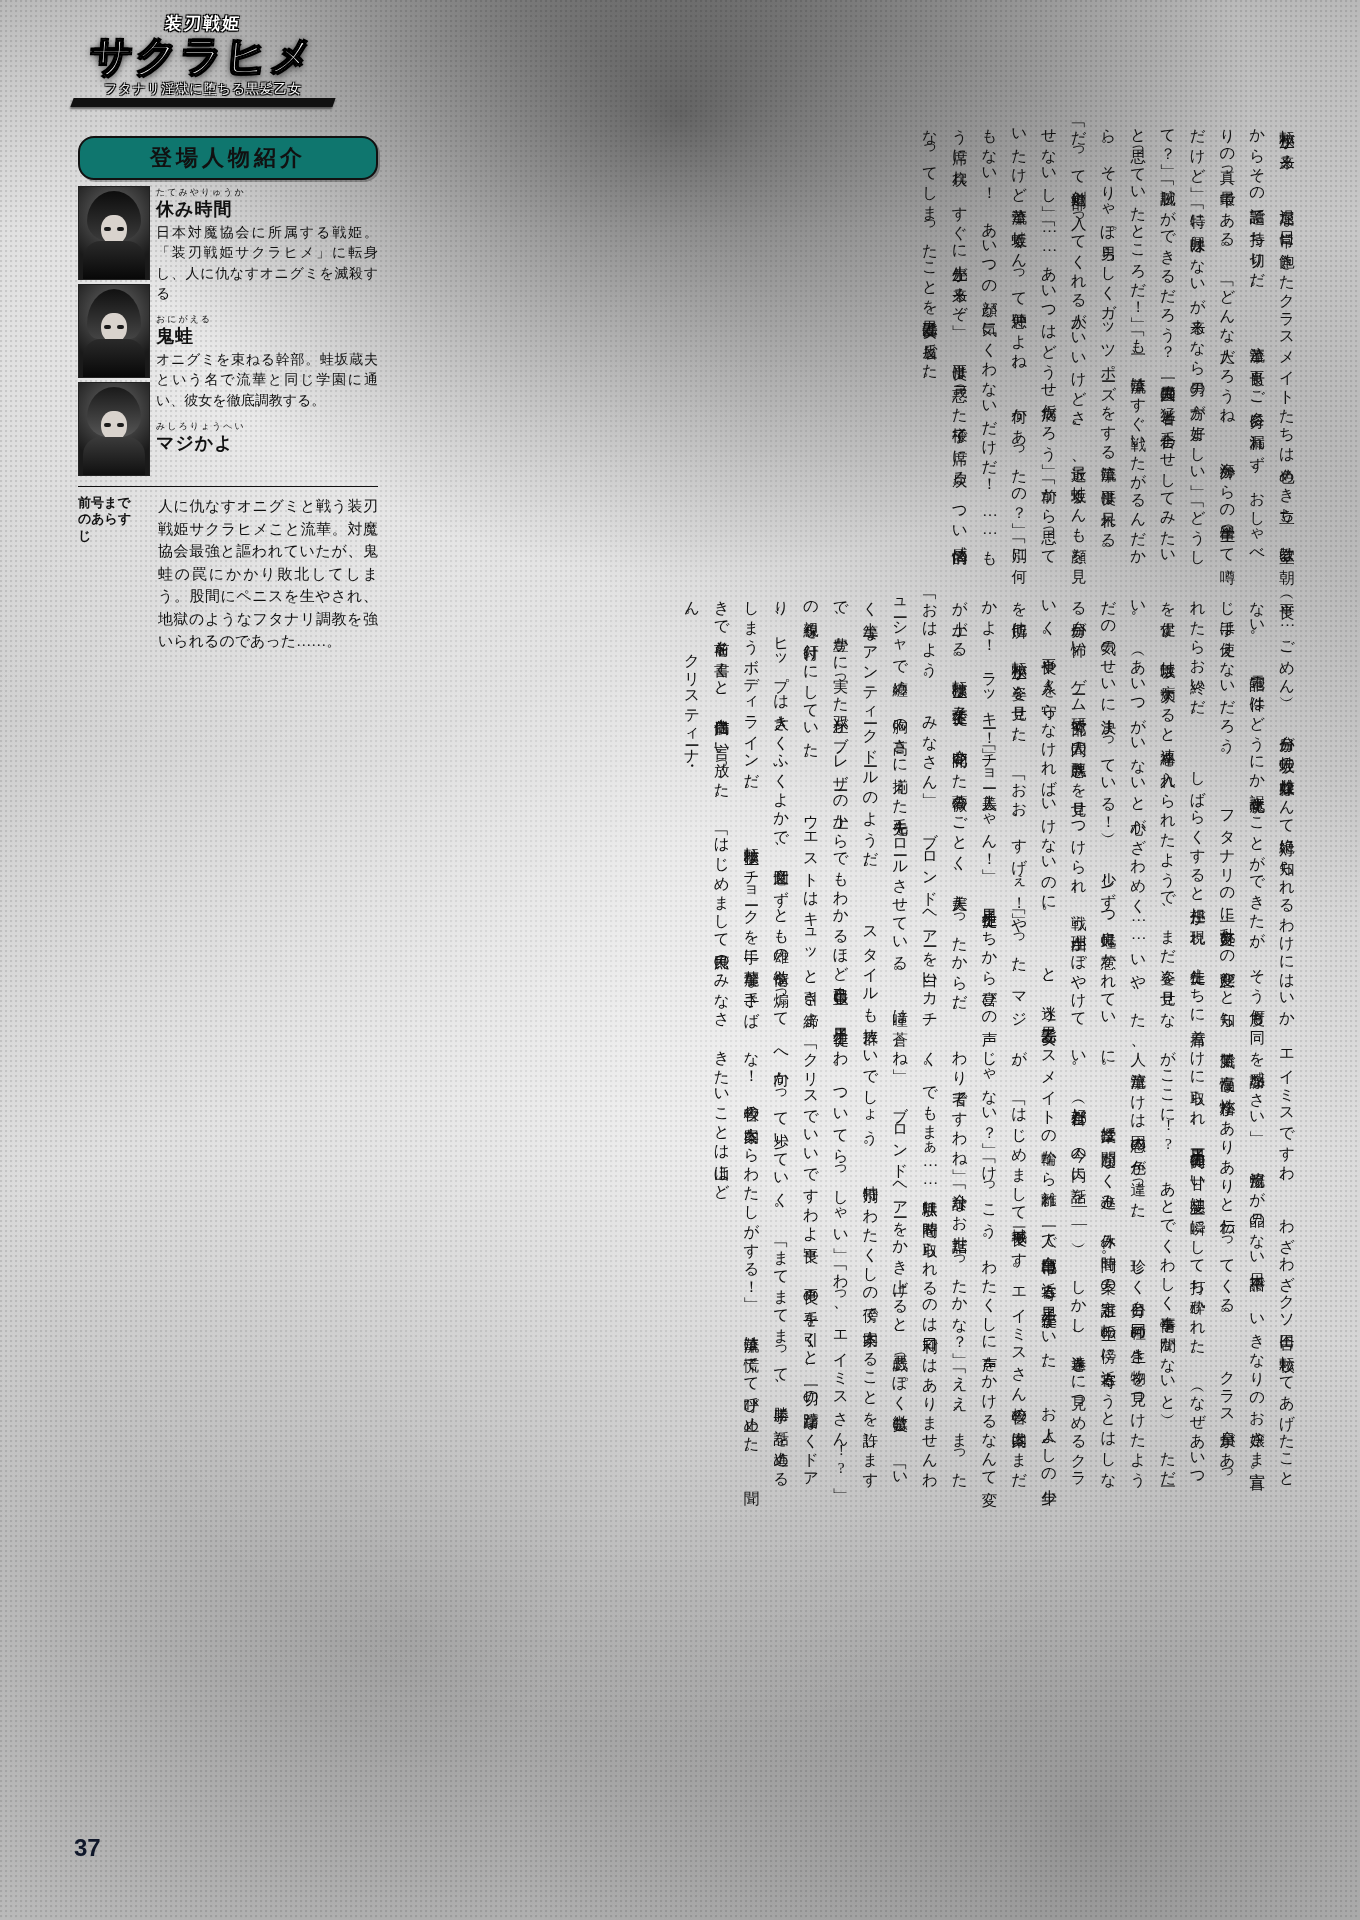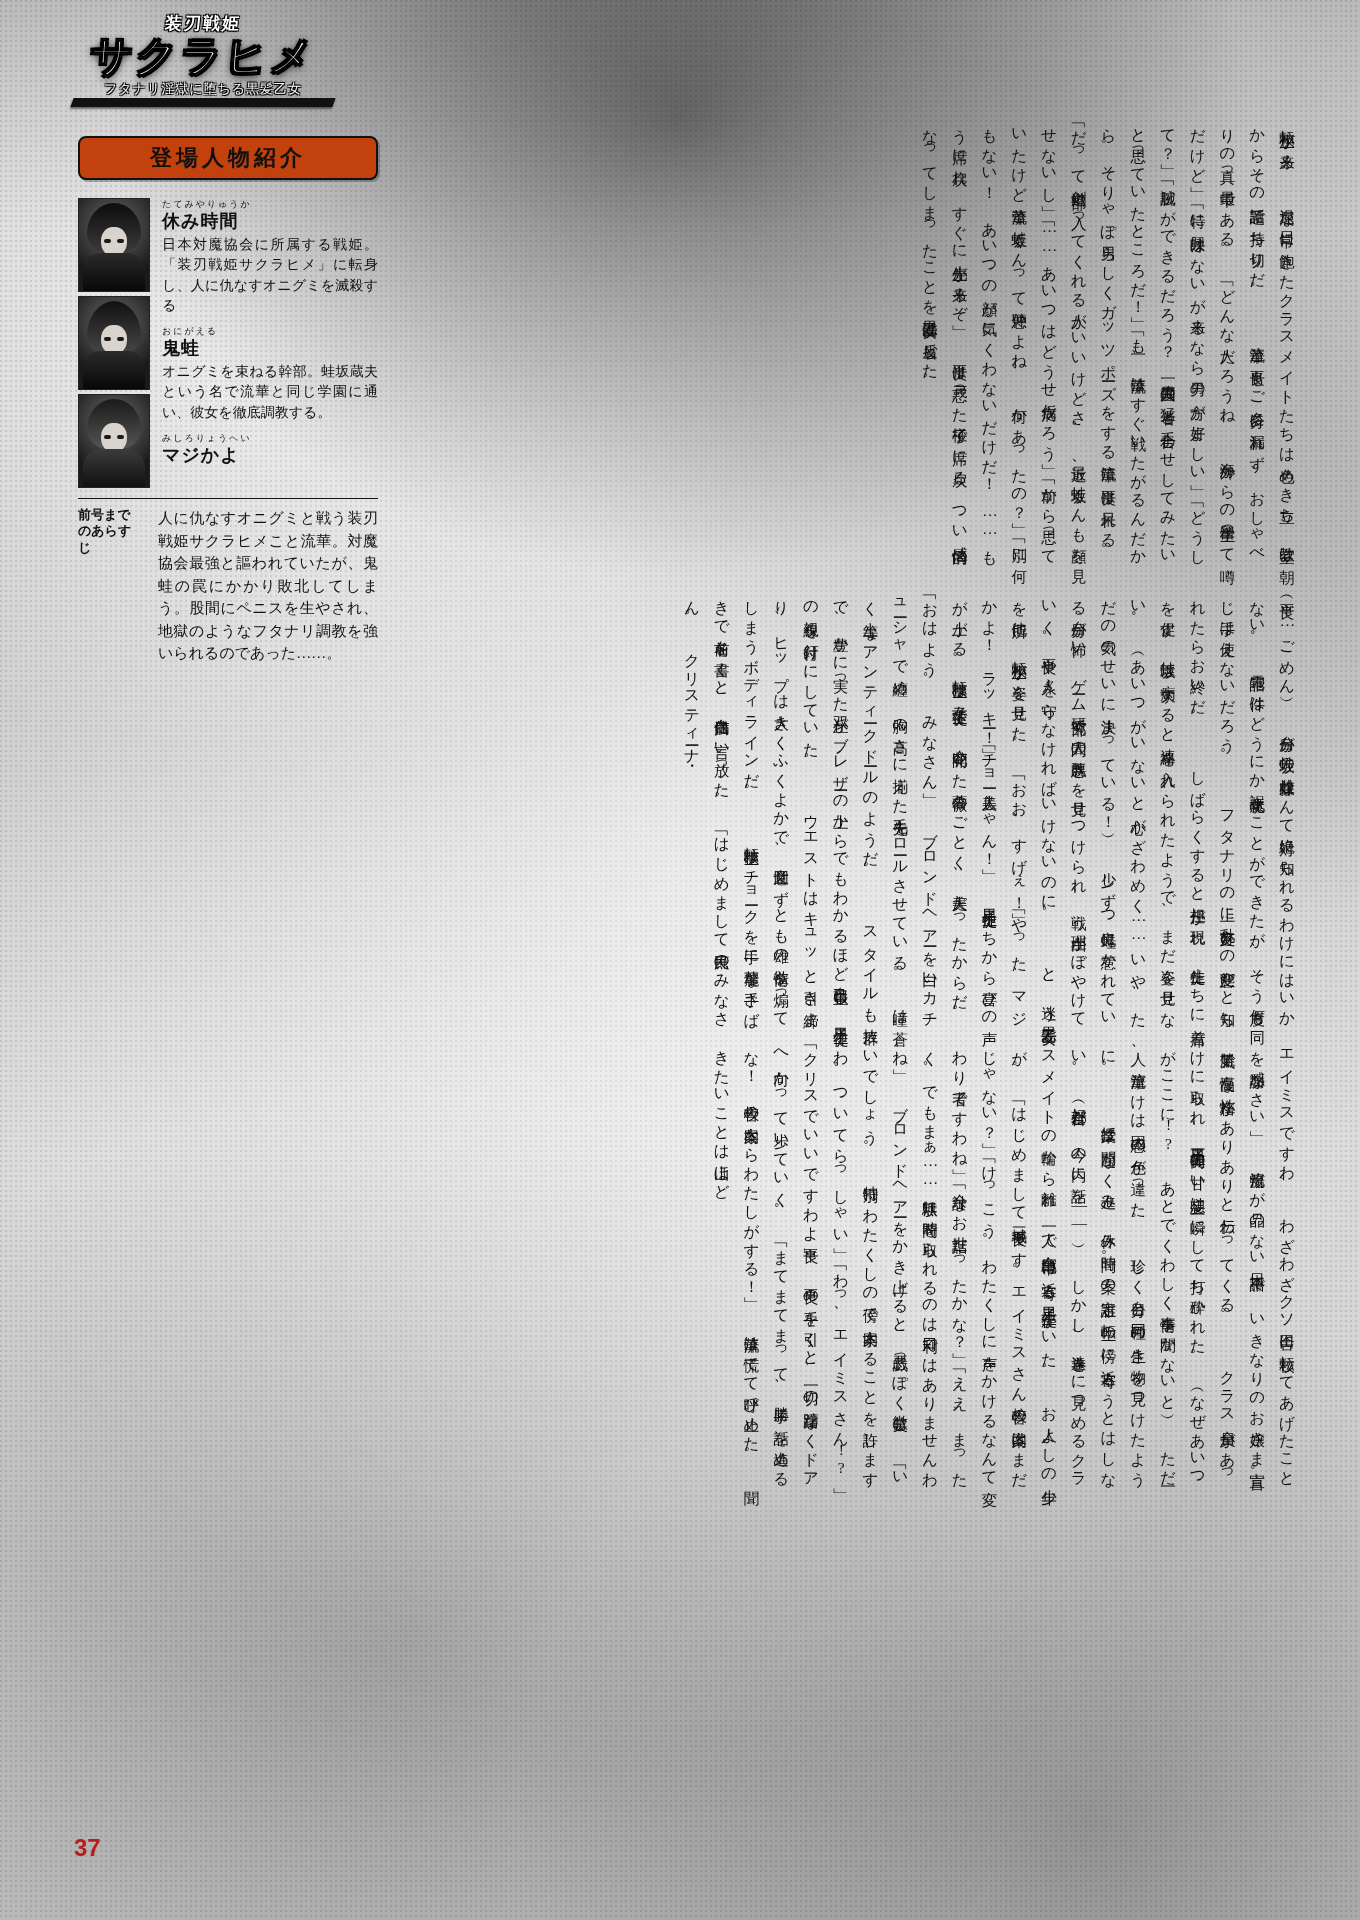--- a/index.html
+++ b/index.html
@@ -64,28 +64,28 @@
     position:absolute;left:-6px;top:86px;width:262px;height:9px;
     background:#111;transform:skewX(-20deg);
     box-shadow:0 2px 2px rgba(0,0,0,.5);
   }
 
   
   .charbox{
     position:absolute;left:78px;top:136px;width:300px;
   }
   .charbox-title{
-    border:2px solid #111;border-radius:8px;
-    background:#c2410c;
+    border:2px solid #111;border-radius:16px;
+    background:#0f766e;
     height:40px;line-height:40px;text-align:center;
     font-size:22px;font-weight:bold;letter-spacing:4px;
     box-shadow:2px 2px 0 rgba(0,0,0,.25);
   }
   .char-entries{
-    margin-top:18px;display:flex;gap:12px;
+    margin-top:6px;display:flex;gap:6px;
   }
   .portrait-col{width:72px;flex:0 0 72px;}
   .portrait{
     width:70px;height:92px;margin-bottom:4px;
     border:1px solid #222;
     background:
       radial-gradient(circle at 50% 30%, #6b6b6b, #1a1a1a 70%),
       linear-gradient(160deg,#555,#111);
     position:relative;overflow:hidden;
   }
@@ -163,21 +163,21 @@
   }
   
   #block-bot{
     right:58px;top:1040px;
     height:440px;width:1215px;
   }
   .vtext{display:block;}
 
   .page-number{
     position:absolute;left:74px;bottom:58px;
-    font-size:24px;font-weight:bold;color:#b91c1c;
+    font-size:24px;font-weight:bold;color:#0f172a;
     font-family:"Liberation Sans",sans-serif;
   }
 </style>
 </head>
 <body>
 
 <div class="bg"></div>
 <div class="vignette"></div>
 
 <div class="logo-wrap">

